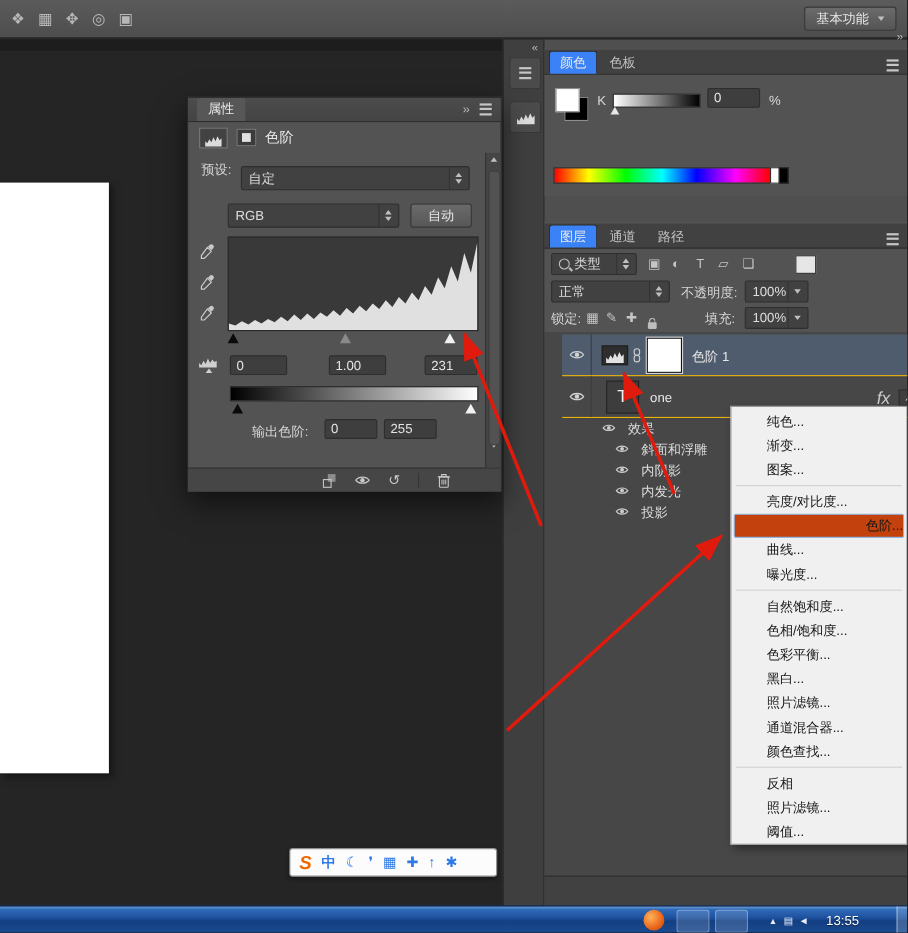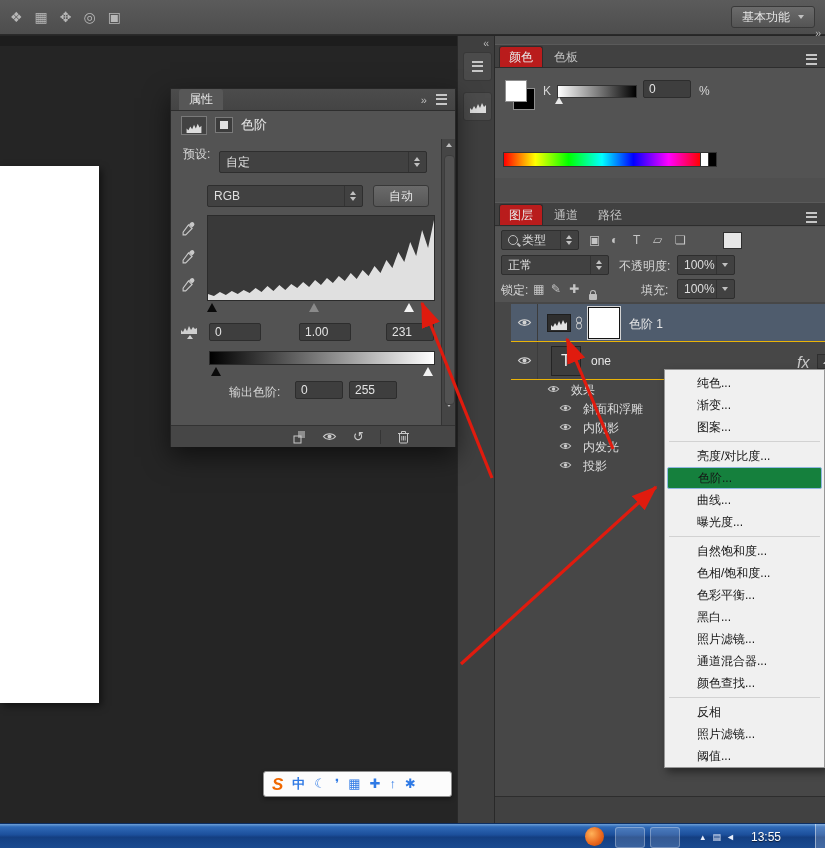--- a/index.html
+++ b/index.html
@@ -29,21 +29,21 @@
   .dock-btn{position:absolute;left:5px;width:27px;height:27px;background:#4b4b4b;
     border:1px solid #383838;border-radius:3px;display:flex;align-items:center;justify-content:center;}
   .tinyarr{position:absolute;font-size:10px;color:#bdbdbd;letter-spacing:-1px;}
 
   
   .rpanel{position:absolute;left:495px;top:36px;width:330px;height:787px;background:#4f4f4f;}
   .tabbar{position:absolute;left:0;width:330px;height:24px;background:#414141;
     border-top:1px solid #5a5a5a;border-bottom:1px solid #2d2d2d;box-sizing:border-box;
     display:flex;align-items:flex-end;padding-left:4px;gap:2px;}
   .tab{font-size:12px;color:#c2c2c2;padding:4px 9px 3px 9px;border-radius:3px 3px 0 0;line-height:13px;}
-  .tab.active{background:#b91c1c;color:#e8e8e8;border:1px solid #2d2d2d;border-bottom:none;}
+  .tab.active{background:#3b82f6;color:#e8e8e8;border:1px solid #2d2d2d;border-bottom:none;}
   .hamburger{width:11px;height:7px;border-top:2px solid #c6c6c6;border-bottom:2px solid #c6c6c6;position:relative;}
   .hamburger::after{content:"";position:absolute;left:0;right:0;top:1.5px;border-top:2px solid #c6c6c6;}
   .ham-right{position:absolute;right:8px;}
   .pane{position:absolute;left:0;width:330px;background:#535353;}
 
   
   .dd{position:absolute;height:20px;background:#414141;border:1px solid #2e2e2e;border-radius:2px;
     display:flex;align-items:center;padding:0 6px;font-size:12px;color:#dedede;box-sizing:border-box;}
   .spin{margin-left:auto;height:100%;display:flex;flex-direction:column;justify-content:center;
     gap:2px;padding-left:5px;border-left:1px solid #333;}
@@ -90,21 +90,21 @@
   .gradbar{position:absolute;left:38px;top:262px;width:226px;height:14px;background:linear-gradient(to right,#000,#fff);border:1px solid #2b2b2b;box-sizing:border-box;}
   .props-bottom{position:absolute;left:0;top:336px;width:284px;height:22px;background:#464646;border-top:1px solid #333;
     display:flex;align-items:center;gap:16px;padding-left:122px;box-sizing:border-box;}
   .pscroll{position:absolute;right:0;top:50px;width:14px;height:286px;background:#454545;border-left:1px solid #333;box-sizing:border-box;}
   .pthumb{position:absolute;left:2px;top:16px;width:9px;height:248px;background:#525252;border:1px solid #3c3c3c;border-radius:4px;}
 
   
   .menu{position:absolute;left:664px;top:369px;width:161px;height:399px;background:#f0f0f0;
     border:1px solid #979797;box-shadow:3px 4px 8px rgba(0,0,0,.45);box-sizing:border-box;z-index:20;padding-top:2px;}
   .mi{height:22px;line-height:22px;padding-left:30px;font-size:12px;color:#161616;margin:0 2px;white-space:nowrap;overflow:hidden;}
-  .mi.hl{background:#15803d;border:1px solid #8fb5e0;border-radius:2px;height:20px;line-height:20px;}
+  .mi.hl{background:#c2410c;border:1px solid #8fb5e0;border-radius:2px;height:20px;line-height:20px;text-align:right;}
   .msep{border-top:1px solid #d2d2d2;margin:3px 4px;}
 
   
   .arrows{position:absolute;left:0;top:0;z-index:40;pointer-events:none;}
   .arrow{stroke:#e01b0e;stroke-width:3.2;}
 
   
   .ime{position:absolute;left:263px;top:771px;width:189px;height:26px;background:#fcfcfc;
     border:1px solid #8f8f8f;border-radius:3px;box-shadow:0 2px 4px rgba(0,0,0,.4);z-index:10;
     display:flex;align-items:center;gap:9px;padding:0 8px;box-sizing:border-box;}

